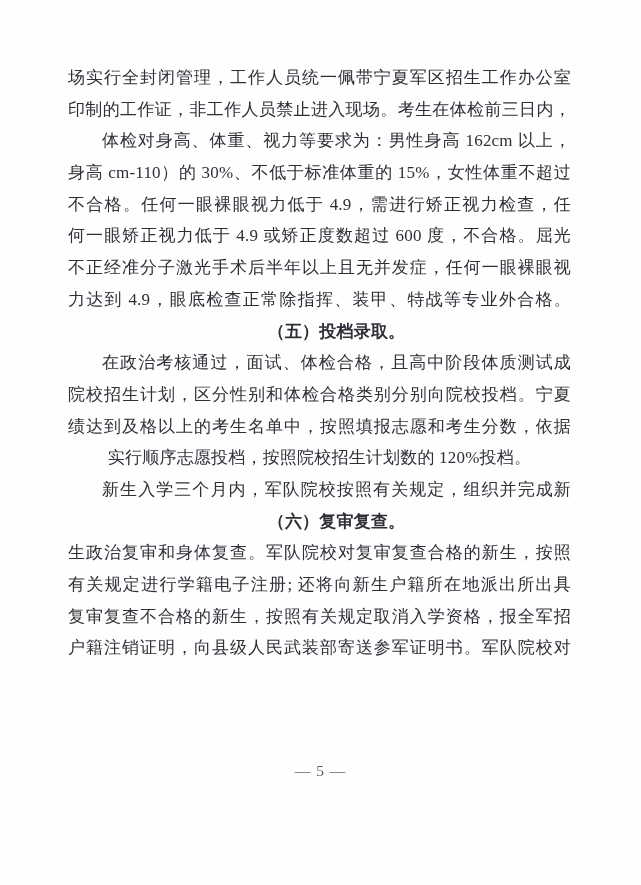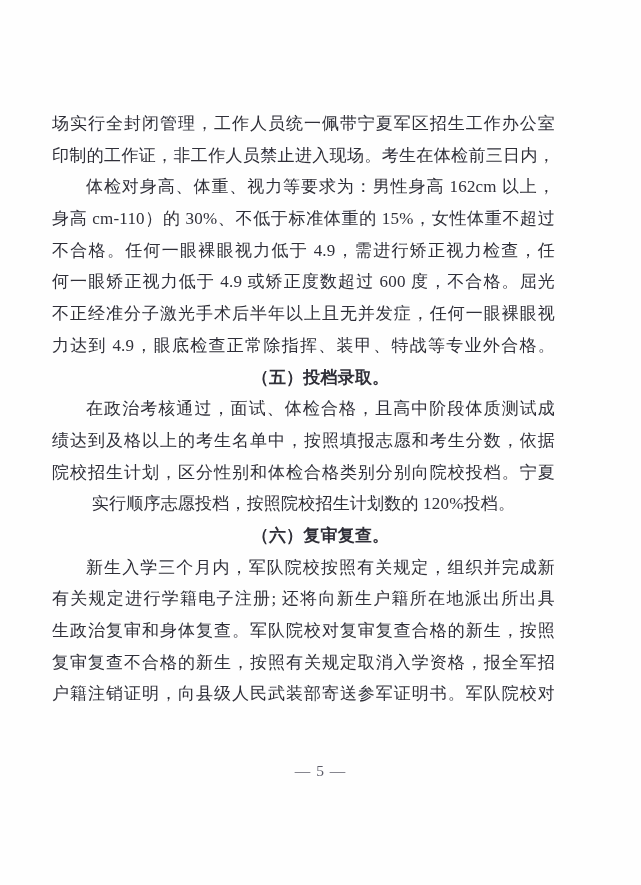--- a/index.html
+++ b/index.html
@@ -11,24 +11,23 @@
     position: relative;
     width: 641px;
     height: 885px;
     background: #fefefe;
     font-family: "Liberation Serif", "DejaVu Serif", serif;
     color: #2f2f38;
     overflow: hidden;
   }
   .doc-body {
     position: absolute;
-    left: 52px;
+    left: 68px;
     top: 62px;
     width: 503px;
-    margin-top: 46px;
   }
   .line {
     font-size: 17px;
     line-height: 31.7px;
     height: 31.7px;
     text-align: center;
     letter-spacing: 0.2px;
   }
   .line.justify {
     text-align: justify;
@@ -60,24 +59,24 @@
       <div class="line justify">场实行全封闭管理，工作人员统一佩带宁夏军区招生工作办公室</div>
       <div class="line justify">印制的工作证，非工作人员禁止进入现场。考生在体检前三日内，</div>
       <div class="line indent justify">体检对身高、体重、视力等要求为：男性身高 162cm 以上，</div>
       <div class="line justify">身高 cm-110）的 30%、不低于标准体重的 15%，女性体重不超过</div>
       <div class="line justify">不合格。任何一眼裸眼视力低于 4.9，需进行矫正视力检查，任</div>
       <div class="line justify">何一眼矫正视力低于 4.9 或矫正度数超过 600 度，不合格。屈光</div>
       <div class="line justify">不正经准分子激光手术后半年以上且无并发症，任何一眼裸眼视</div>
       <div class="line justify">力达到 4.9，眼底检查正常除指挥、装甲、特战等专业外合格。</div>
       <div class="line indent bold">（五）投档录取。</div>
       <div class="line indent justify">在政治考核通过，面试、体检合格，且高中阶段体质测试成</div>
+      <div class="line justify">院校招生计划，区分性别和体检合格类别分别向院校投档。宁夏</div>
       <div class="line justify">绩达到及格以上的考生名单中，按照填报志愿和考生分数，依据</div>
-      <div class="line justify">院校招生计划，区分性别和体检合格类别分别向院校投档。宁夏</div>
       <div class="line">实行顺序志愿投档，按照院校招生计划数的 120%投档。</div>
+      <div class="line indent justify">新生入学三个月内，军队院校按照有关规定，组织并完成新</div>
       <div class="line indent bold">（六）复审复查。</div>
-      <div class="line indent justify">新生入学三个月内，军队院校按照有关规定，组织并完成新</div>
+      <div class="line justify">生政治复审和身体复查。军队院校对复审复查合格的新生，按照</div>
       <div class="line justify">有关规定进行学籍电子注册; 还将向新生户籍所在地派出所出具</div>
-      <div class="line justify">生政治复审和身体复查。军队院校对复审复查合格的新生，按照</div>
       <div class="line justify">复审复查不合格的新生，按照有关规定取消入学资格，报全军招</div>
       <div class="line justify">户籍注销证明，向县级人民武装部寄送参军证明书。军队院校对</div>
     </div>
   <div class="page-number">— 5 —</div>
 </div>
 
 </body></html>

